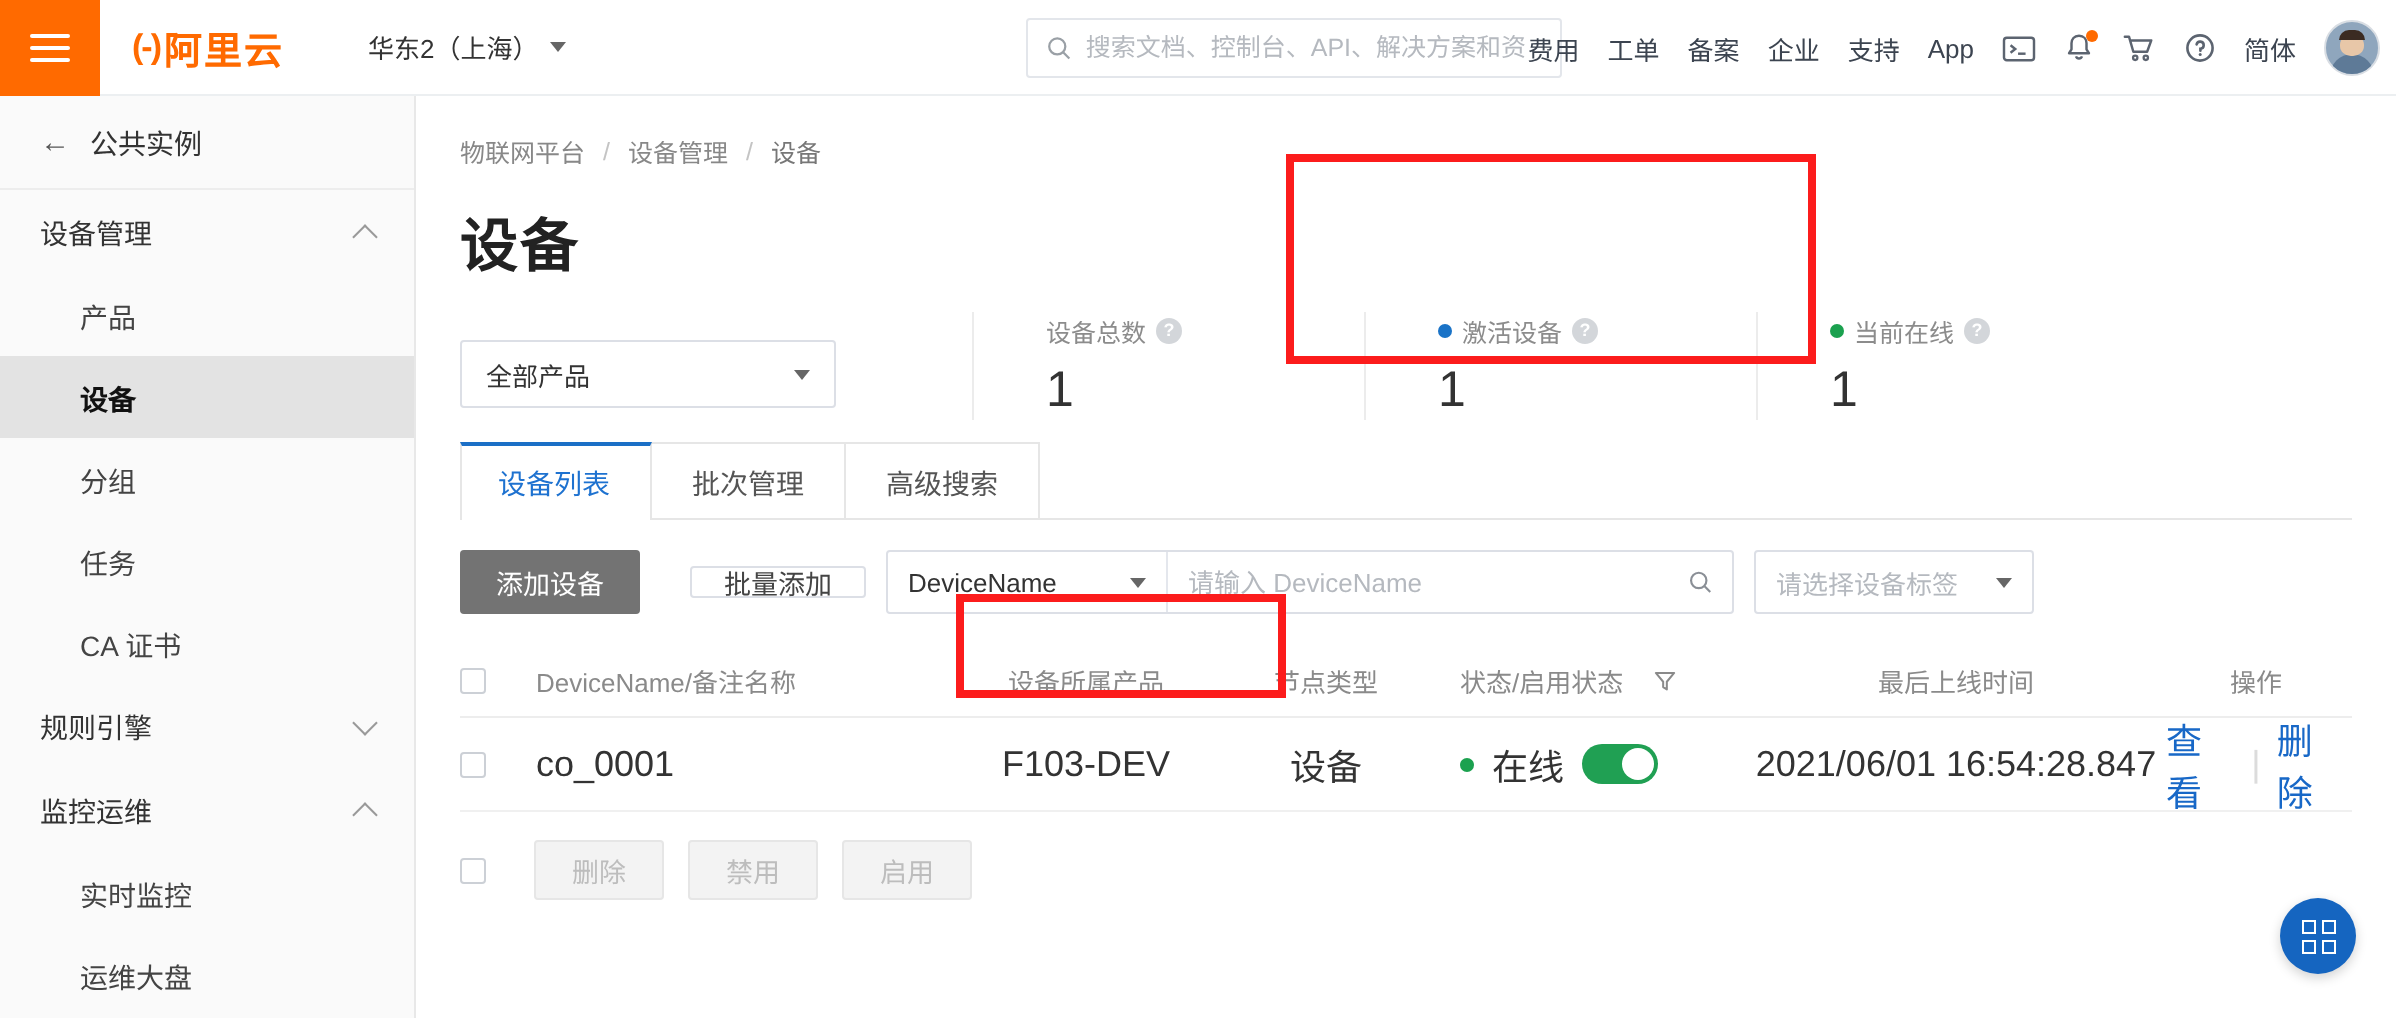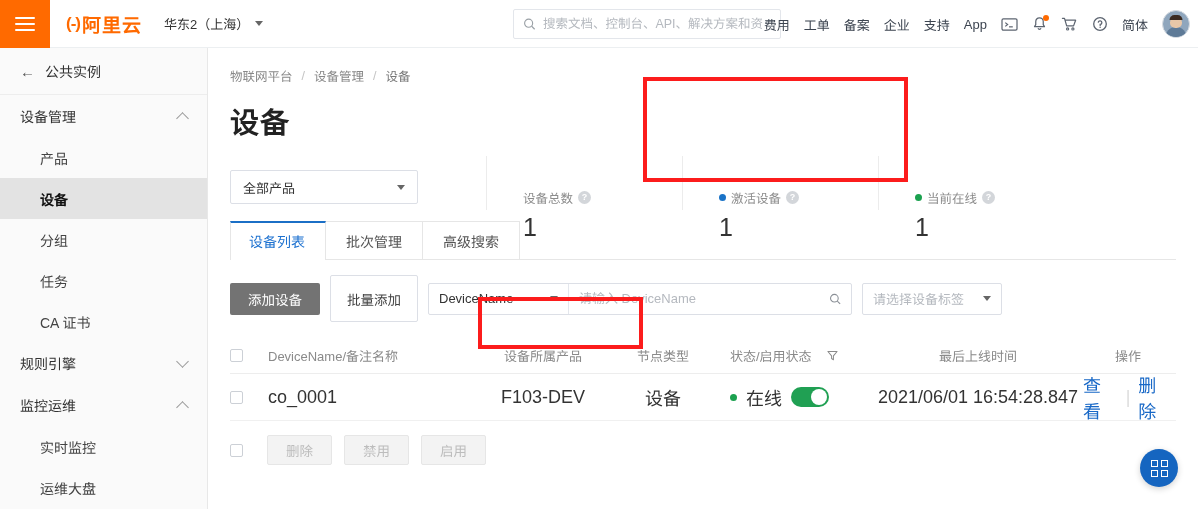--- a/index.html
+++ b/index.html
@@ -29,21 +29,21 @@
 
   .brand { display: flex; align-items: center; margin-left: 16px; cursor: pointer; }
   .brand-mark {
     font-size: 17px; color: #ff6a00; font-weight: 700;
     letter-spacing: -1px; margin-right: 2px;
   }
   .brand-text { font-size: 19px; color: #ff6a00; font-weight: 700; letter-spacing: 1px; }
 
   .region {
     display: flex; align-items: center; gap: 6px;
-    margin-left: 22px; font-size: 13px; color: #333; cursor: pointer;
+    margin-left: 42px; font-size: 13px; color: #333; cursor: pointer;
   }
   .caret-down {
     width: 0; height: 0; border-left: 4px solid transparent;
     border-right: 4px solid transparent; border-top: 5px solid #666;
   }
 
   .search-box {
     position: absolute; left: 513px; top: 9px; width: 268px; height: 30px;
     border: 1px solid #e3e6eb; border-radius: 2px; background: #fff;
     display: flex; align-items: center; padding: 0 9px; gap: 7px;
@@ -150,21 +150,21 @@
     background: #fff; margin-top: 14px;
   }
   .stats { display: flex; align-items: flex-start; margin-left: 68px; }
   .stat {
     padding: 0 36px 0 36px; border-left: 1px solid #ececec;
     min-width: 196px; height: 54px;
   }
   .stat.first { border-left: 1px solid #ececec; }
   .stat-label {
     display: flex; align-items: center; gap: 5px;
-    font-size: 12.5px; color: #8c8c8c; white-space: nowrap; margin-top: 32px;
+    font-size: 12.5px; color: #8c8c8c; white-space: nowrap;
   }
   .dot { width: 7px; height: 7px; border-radius: 50%; display: inline-block; }
   .qmark {
     width: 13px; height: 13px; border-radius: 50%; background: #d3d6da;
     color: #fff; font-size: 9px; line-height: 13px; text-align: center;
     font-weight: bold; cursor: pointer; flex: 0 0 auto;
   }
   .stat-value { font-size: 25px; color: #333; margin-top: 6px; font-weight: 300; }
 
   
@@ -195,23 +195,23 @@
   }
 
   
   .toolbar { display: flex; align-items: center; margin: 15px 0 0 22px; }
   .btn-primary {
     height: 32px; padding: 0 18px; background: #737373; color: #fff;
     font-size: 13.5px; border: none; border-radius: 2px; cursor: pointer;
     display: flex; align-items: center; font-family: inherit;
   }
   .btn-default {
-    height: 47px; padding: 0 16px; background: #fff; color: #444;
+    height: 16px; padding: 0 16px; background: #fff; color: #444;
     font-size: 13.5px; border: 1px solid #dcdfe6; border-radius: 2px;
-    cursor: pointer; margin-left: 10px; display: flex; align-items: center;
+    cursor: pointer; margin-left: 25px; display: flex; align-items: center;
     font-family: inherit;
   }
   .search-group {
     display: flex; align-items: center; margin-left: 10px;
     border: 1px solid #dcdfe6; border-radius: 2px; height: 32px; background: #fff;
   }
   .sg-select {
     width: 140px; height: 30px; display: flex; align-items: center;
     justify-content: space-between; padding: 0 10px; font-size: 13px;
     color: #333; border-right: 1px solid #e4e7ed; cursor: pointer;

